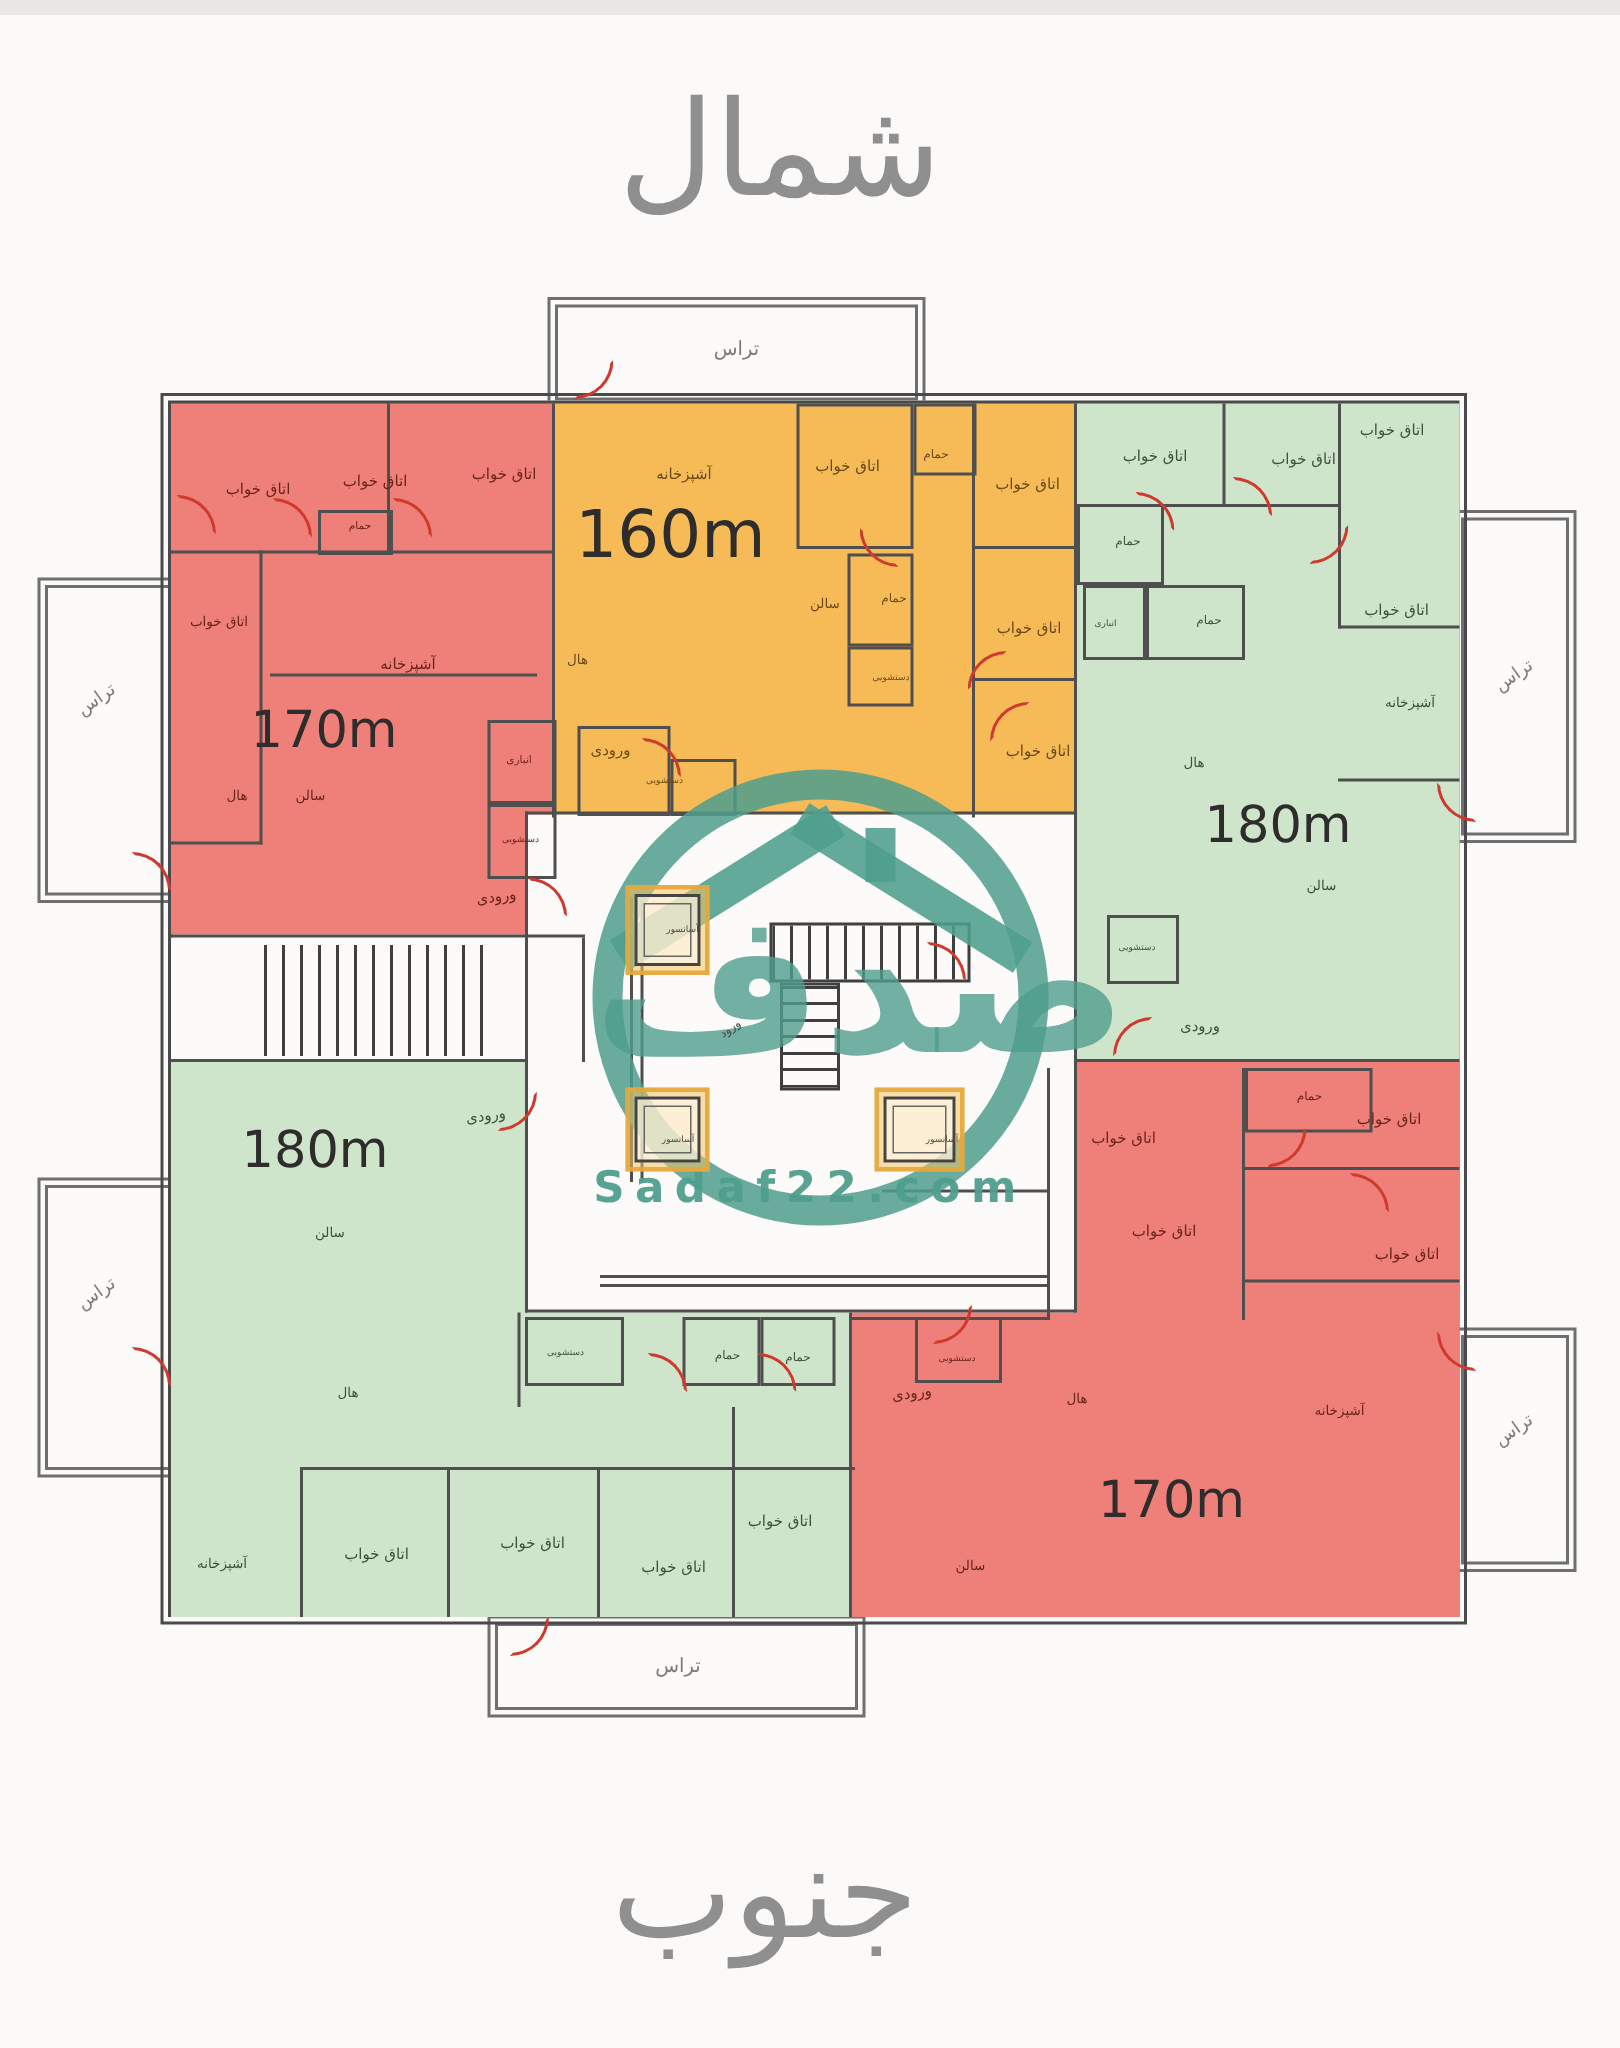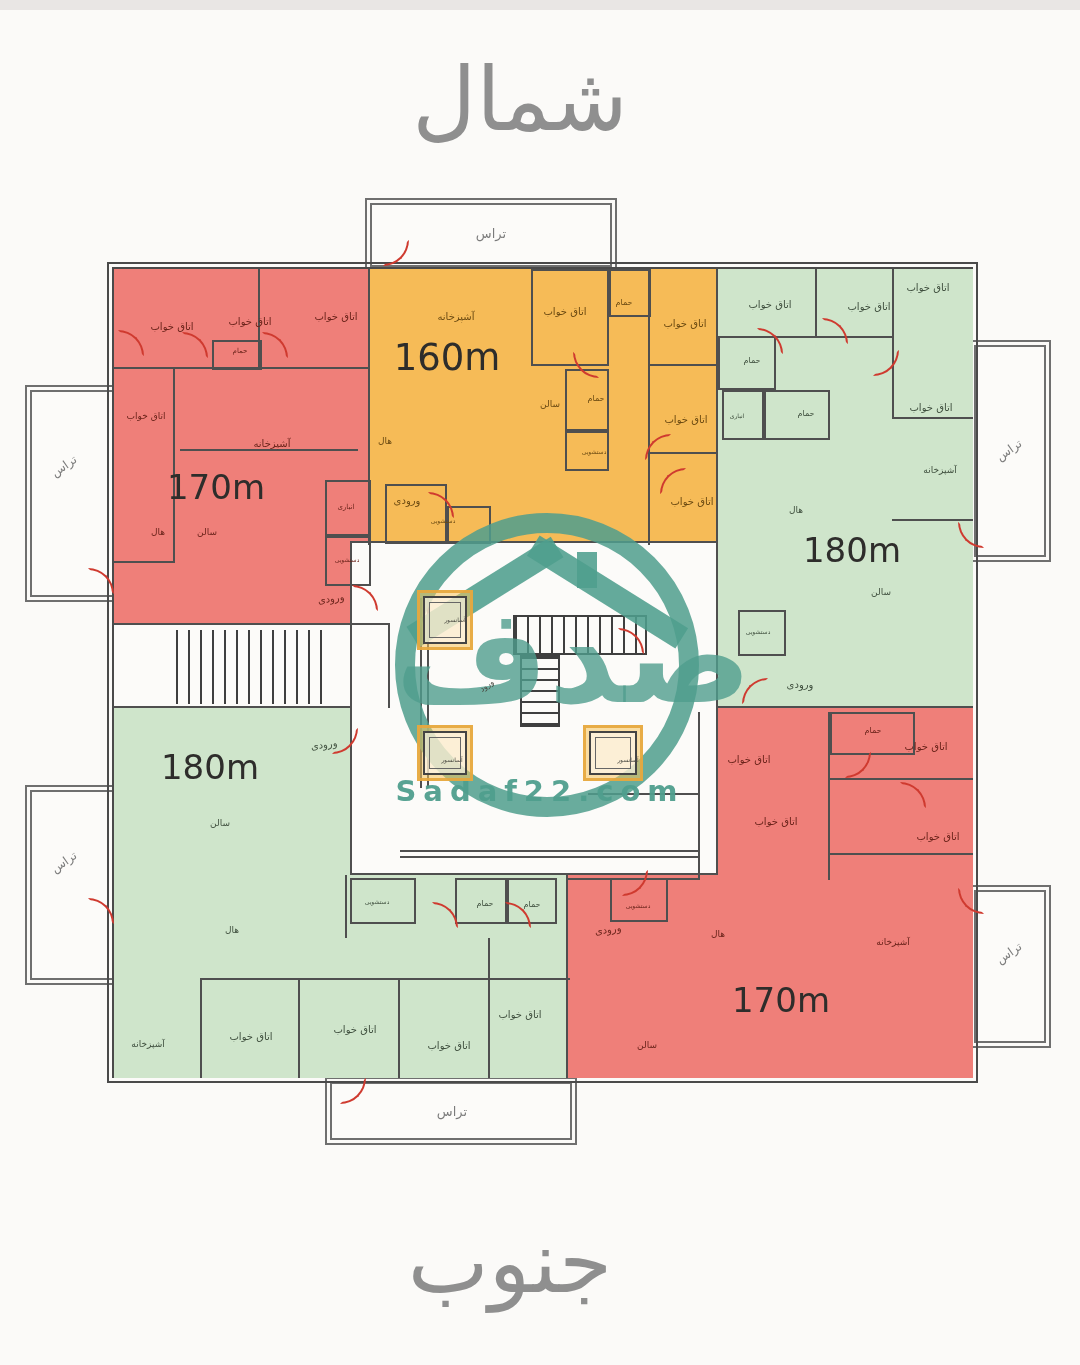--- a/index.html
+++ b/index.html
@@ -214,21 +214,21 @@
     <span class="lbl" style="left: 240px; top: 351px; font-size: 7px; color: rgb(107, 36, 27); transform: translate(-50%, -50%);">حمام</span>
     <span class="lbl" style="left: 146px; top: 416px; font-size: 9px; color: rgb(107, 36, 27); transform: translate(-50%, -50%);">اتاق خواب</span>
     <span class="lbl" style="left: 272px; top: 444px; font-size: 10px; color: rgb(107, 36, 27); transform: translate(-50%, -50%);">آشپزخانه</span>
     <span class="lbl num" style="left: 216px; top: 487px; font-size: 34px; color: rgb(46, 45, 43); transform: translate(-50%, -50%);">170m</span>
     <span class="lbl" style="left: 158px; top: 532px; font-size: 9px; color: rgb(107, 36, 27); transform: translate(-50%, -50%);">هال</span>
     <span class="lbl" style="left: 207px; top: 532px; font-size: 9px; color: rgb(107, 36, 27); transform: translate(-50%, -50%);">سالن</span>
     <span class="lbl" style="left: 346px; top: 507px; font-size: 7px; color: rgb(107, 36, 27); transform: translate(-50%, -50%);">انباری</span>
     <span class="lbl" style="left: 347px; top: 560px; font-size: 6px; color: rgb(107, 36, 27); transform: translate(-50%, -50%);">دستشویی</span>
     <span class="lbl" style="left: 331px; top: 599px; font-size: 10px; color: rgb(107, 36, 27); transform: translate(-50%, -50%) rotate(-8deg);">ورودی</span>
     <span class="lbl" style="left: 456px; top: 317px; font-size: 10px; color: rgb(107, 74, 18); transform: translate(-50%, -50%);">آشپزخانه</span>
-    <span class="lbl num" style="left: 447px; top: 357px; font-size: 37px; color: rgb(46, 45, 43); transform: translate(-50%, -50%);">160m</span>
+    <span class="lbl num" style="left: 447px; top: 357px; font-size: 44px; color: rgb(46, 45, 43); transform: translate(-50%, -50%);">160m</span>
     <span class="lbl" style="left: 565px; top: 312px; font-size: 10px; color: rgb(107, 74, 18); transform: translate(-50%, -50%);">اتاق خواب</span>
     <span class="lbl" style="left: 624px; top: 303px; font-size: 8px; color: rgb(107, 74, 18); transform: translate(-50%, -50%);">حمام</span>
     <span class="lbl" style="left: 685px; top: 324px; font-size: 10px; color: rgb(107, 74, 18); transform: translate(-50%, -50%);">اتاق خواب</span>
     <span class="lbl" style="left: 550px; top: 404px; font-size: 9px; color: rgb(107, 74, 18); transform: translate(-50%, -50%);">سالن</span>
     <span class="lbl" style="left: 596px; top: 399px; font-size: 8px; color: rgb(107, 74, 18); transform: translate(-50%, -50%);">حمام</span>
     <span class="lbl" style="left: 594px; top: 452px; font-size: 6px; color: rgb(107, 74, 18); transform: translate(-50%, -50%);">دستشویی</span>
     <span class="lbl" style="left: 686px; top: 420px; font-size: 10px; color: rgb(107, 74, 18); transform: translate(-50%, -50%);">اتاق خواب</span>
     <span class="lbl" style="left: 385px; top: 441px; font-size: 9px; color: rgb(107, 74, 18); transform: translate(-50%, -50%);">هال</span>
     <span class="lbl" style="left: 407px; top: 501px; font-size: 10px; color: rgb(107, 74, 18); transform: translate(-50%, -50%);">ورودی</span>
     <span class="lbl" style="left: 443px; top: 521px; font-size: 6px; color: rgb(107, 74, 18); transform: translate(-50%, -50%);">دستشویی</span>

